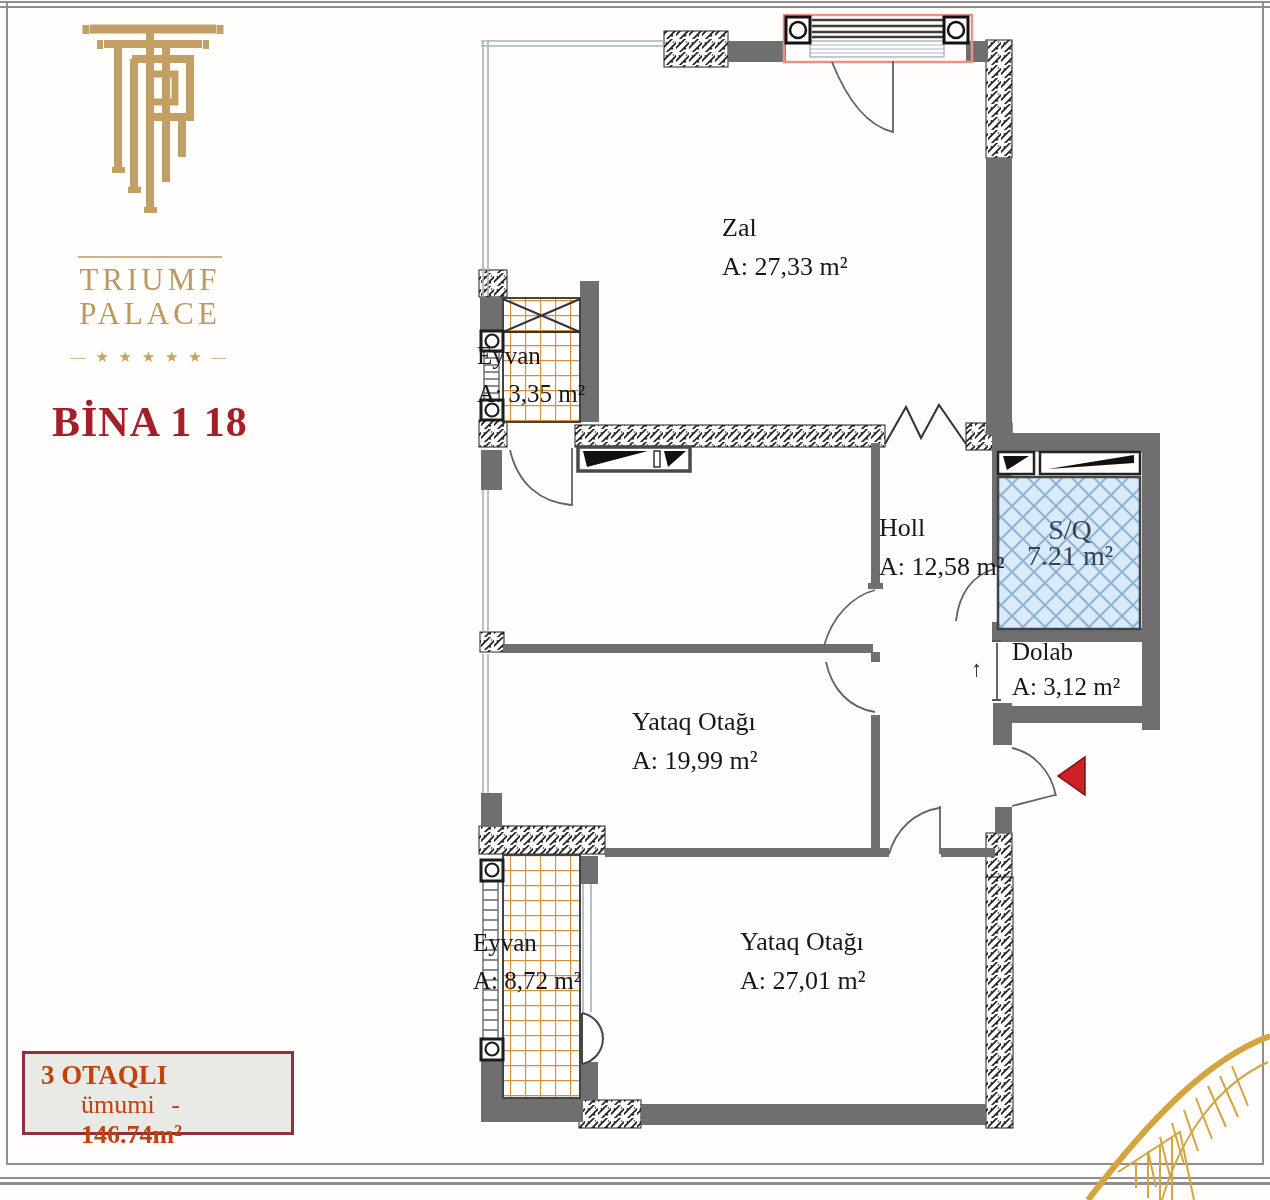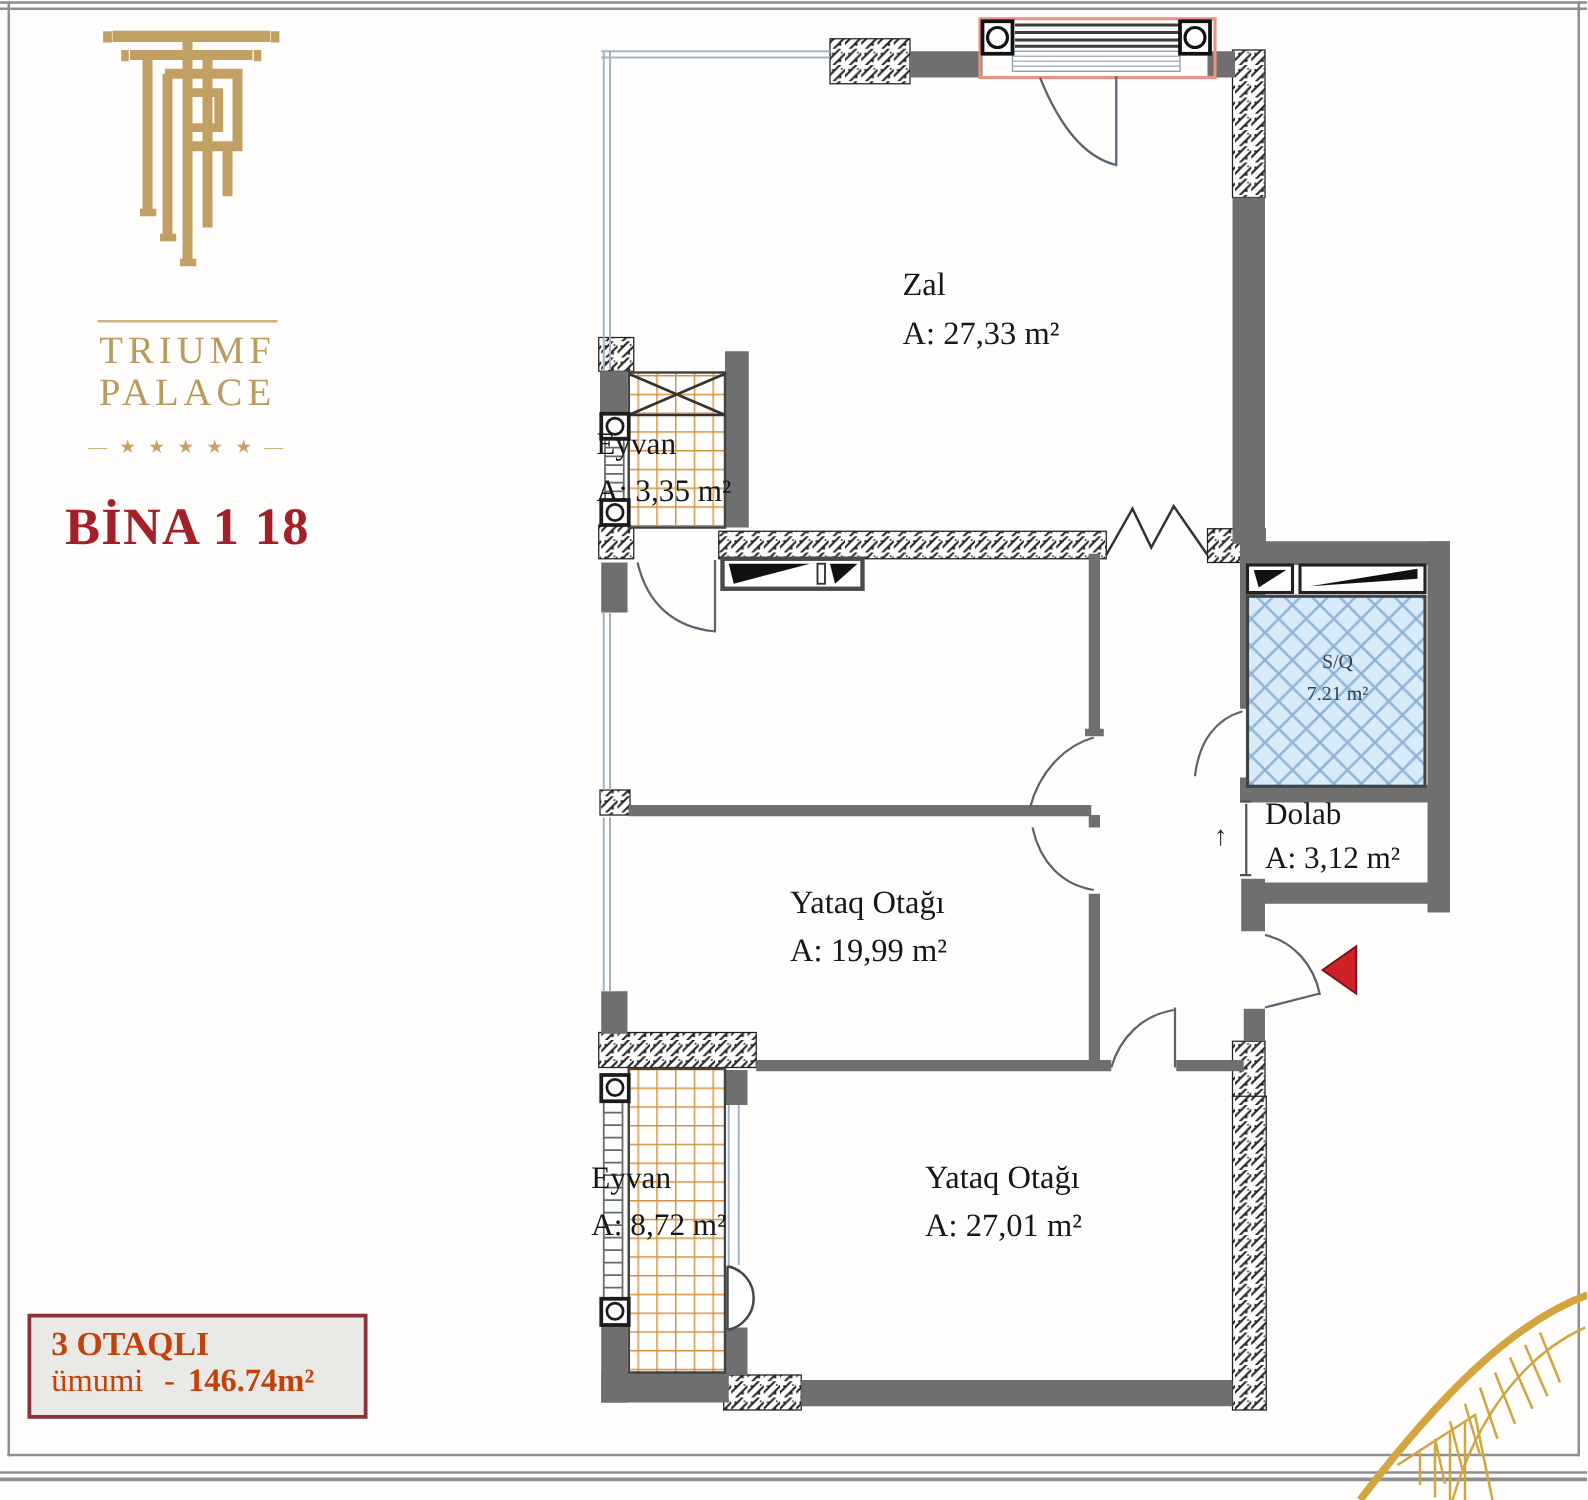--- a/index.html
+++ b/index.html
@@ -11,28 +11,28 @@
   
   .brand-name{position:absolute;left:40px;width:220px;text-align:center;
               color:#bb9a60;font-size:31px;letter-spacing:4px;}
   .stars{position:absolute;left:40px;width:220px;text-align:center;color:#c7a265;font-size:15px;letter-spacing:3px;}
   .bina{position:absolute;left:52px;top:398px;color:#a32028;font-weight:bold;font-size:42px;letter-spacing:1px;}
   .divider{position:absolute;left:78px;top:256px;width:144px;height:2px;background:#cdb382;}
   
   .infobox{position:absolute;left:22px;top:1051px;width:250px;height:72px;
            background:#e9e9e6;border:3px solid #8d323b;padding:6px 0 0 16px;color:#c2410c;}
   .infobox .l1{font-weight:bold;font-size:27px;line-height:30px;}
-  .infobox .l2{font-size:26px;line-height:30px;}
+  .infobox .l2{font-size:26px;line-height:30px;margin-left:40px;}
   .infobox .val{font-weight:bold;}
   
   .roomlabel{position:absolute;color:#171717;font-size:26px;line-height:26px;}
   .roomlabel .area{margin-top:13px;}
   .small{font-size:25px;line-height:25px;}
   .sq-label{position:absolute;left:1000px;top:518px;width:140px;text-align:center;
-            color:#37424e;font-size:16px;line-height:24px;}
+            color:#37424e;font-size:28px;line-height:24px;}
   .sq-label .area{margin-top:2px;}
   .dolab-arrow{position:absolute;left:971px;top:656px;font-size:22px;color:#2d2d2d;}
 </style>
 </head>
 <body>
 
 <div id="page">
 
   <div class="frameline" style="left:0;top:1px;width:1270px;height:2px"></div>
   <div class="frameline" style="left:0;top:6px;width:1270px;height:2px"></div>
@@ -222,20 +222,24 @@
   </svg>
 
   <div class="roomlabel" style="left:722px;top:215px">
     <div>Zal</div>
     <div class="area">A: 27,33 m²</div>
   </div>
   <div class="roomlabel small" style="left:477px;top:343px">
     <div>Eyvan</div>
     <div class="area">A: 3,35 m²</div>
   </div>
+  <div class="roomlabel" style="left:879px;top:515px">
+    <div>Holl</div>
+    <div class="area">A: 12,58 m²</div>
+  </div>
   <div class="sq-label">
     <div>S/Q</div>
     <div class="area">7.21 m²</div>
   </div>
   <div class="roomlabel small" style="left:1012px;top:639px">
     <div>Dolab</div>
     <div class="area" style="margin-top:10px">A: 3,12 m²</div>
   </div>
   <div class="roomlabel" style="left:632px;top:709px">
     <div>Yataq Otağı</div>

